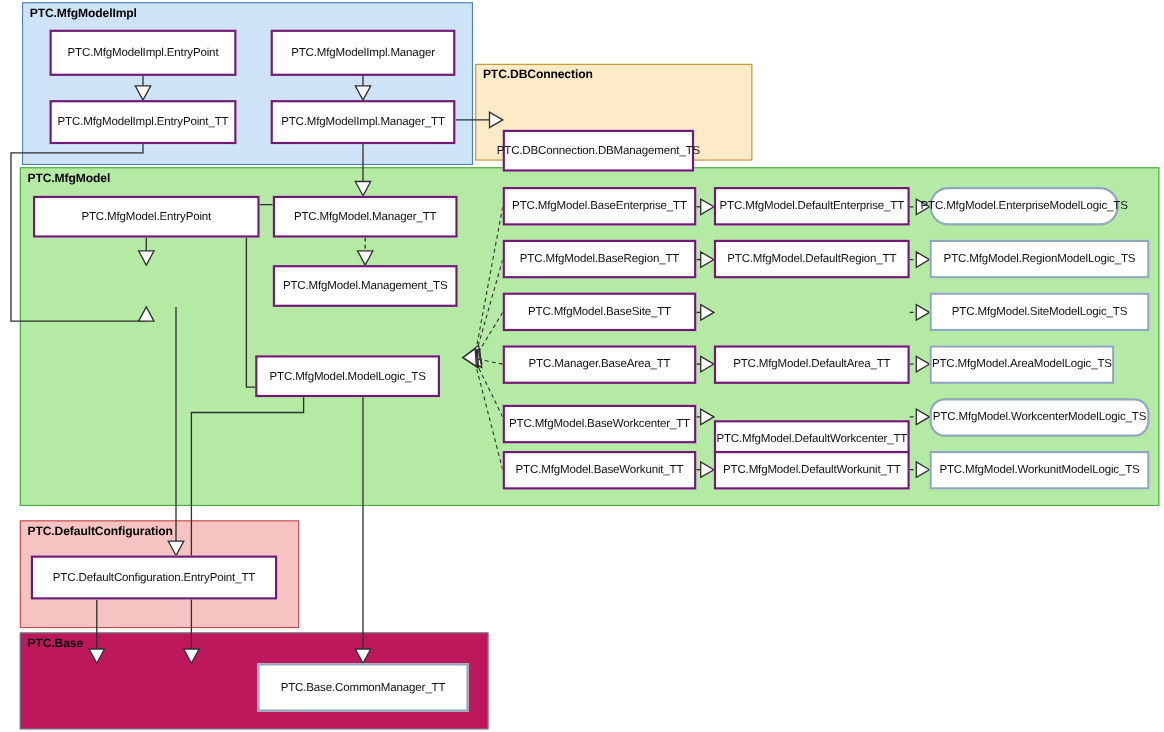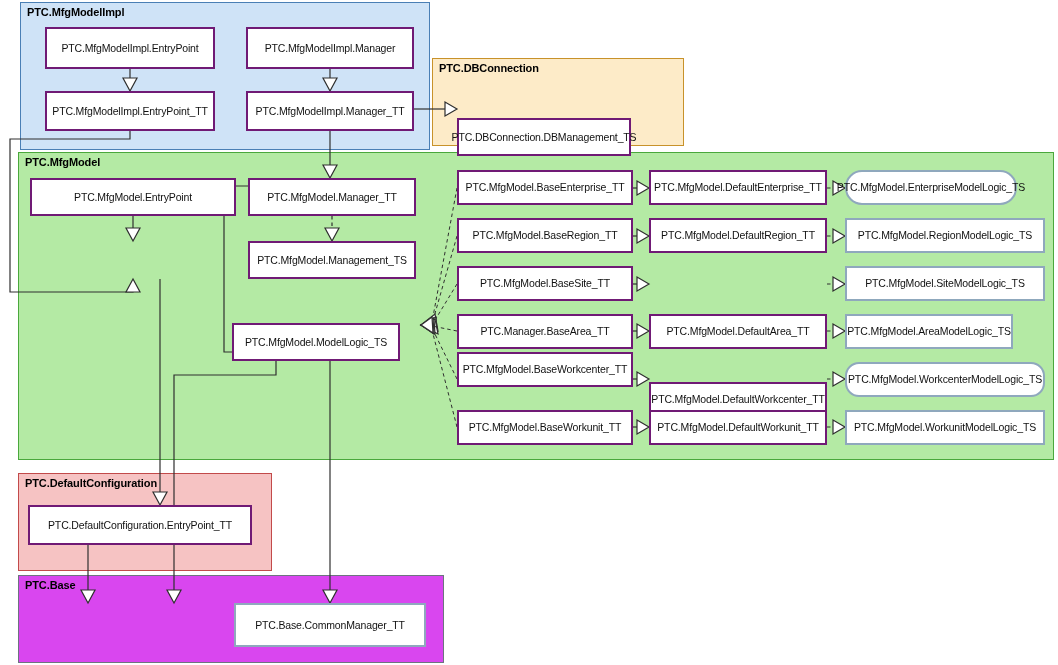--- a/index.html
+++ b/index.html
@@ -45,21 +45,21 @@
   }
   .pkg-mfgmodel {
     background: #b4eaa4;
     border-color: #4aa83c;
   }
   .pkg-defaultconfiguration {
     background: #f6c3c3;
     border-color: #c24a4a;
   }
   .pkg-base {
-    background: #d946ef;
+    background: #be185d;
     border-color: #6d7380;
   }
   
   .node {
     position: absolute;
     box-sizing: border-box;
     background: #ffffff;
     border: 2px solid #701a75;
     display: flex;
     align-items: center;
@@ -229,21 +229,21 @@
   <div class="node" style="left:649px;top:218px;width:178px;height:35px;">PTC.MfgModel.DefaultRegion_TT</div>
   <div class="node soft" style="left:845px;top:218px;width:200px;height:35px;">PTC.MfgModel.RegionModelLogic_TS</div>
 
   <div class="node" style="left:457px;top:266px;width:176px;height:35px;">PTC.MfgModel.BaseSite_TT</div>
   <div class="node soft" style="left:845px;top:266px;width:200px;height:35px;">PTC.MfgModel.SiteModelLogic_TS</div>
 
   <div class="node" style="left:457px;top:314px;width:176px;height:35px;">PTC.Manager.BaseArea_TT</div>
   <div class="node" style="left:649px;top:314px;width:178px;height:35px;">PTC.MfgModel.DefaultArea_TT</div>
   <div class="node soft" style="left:845px;top:314px;width:168px;height:35px;">PTC.MfgModel.AreaModelLogic_TS</div>
 
-  <div class="node" style="left:457px;top:352px;width:176px;height:35px;">PTC.MfgModel.BaseWorkcenter_TT</div>
+  <div class="node" style="left:457px;top:368px;width:176px;height:35px;">PTC.MfgModel.BaseWorkcenter_TT</div>
   <div class="node" style="left:649px;top:362px;width:178px;height:35px;margin-top:20px;">PTC.MfgModel.DefaultWorkcenter_TT</div>
   <div class="node soft" style="left:845px;top:362px;width:200px;height:35px;border-radius:14px;">PTC.MfgModel.WorkcenterModelLogic_TS</div>
 
   <div class="node" style="left:457px;top:410px;width:176px;height:35px;">PTC.MfgModel.BaseWorkunit_TT</div>
   <div class="node" style="left:649px;top:410px;width:178px;height:35px;">PTC.MfgModel.DefaultWorkunit_TT</div>
   <div class="node soft" style="left:845px;top:410px;width:200px;height:35px;">PTC.MfgModel.WorkunitModelLogic_TS</div>
 
   <div class="node" style="left:28px;top:505px;width:224px;height:40px;">PTC.DefaultConfiguration.EntryPoint_TT</div>
 
   <div class="node soft" style="left:234px;top:603px;width:192px;height:44px;">PTC.Base.CommonManager_TT</div>

